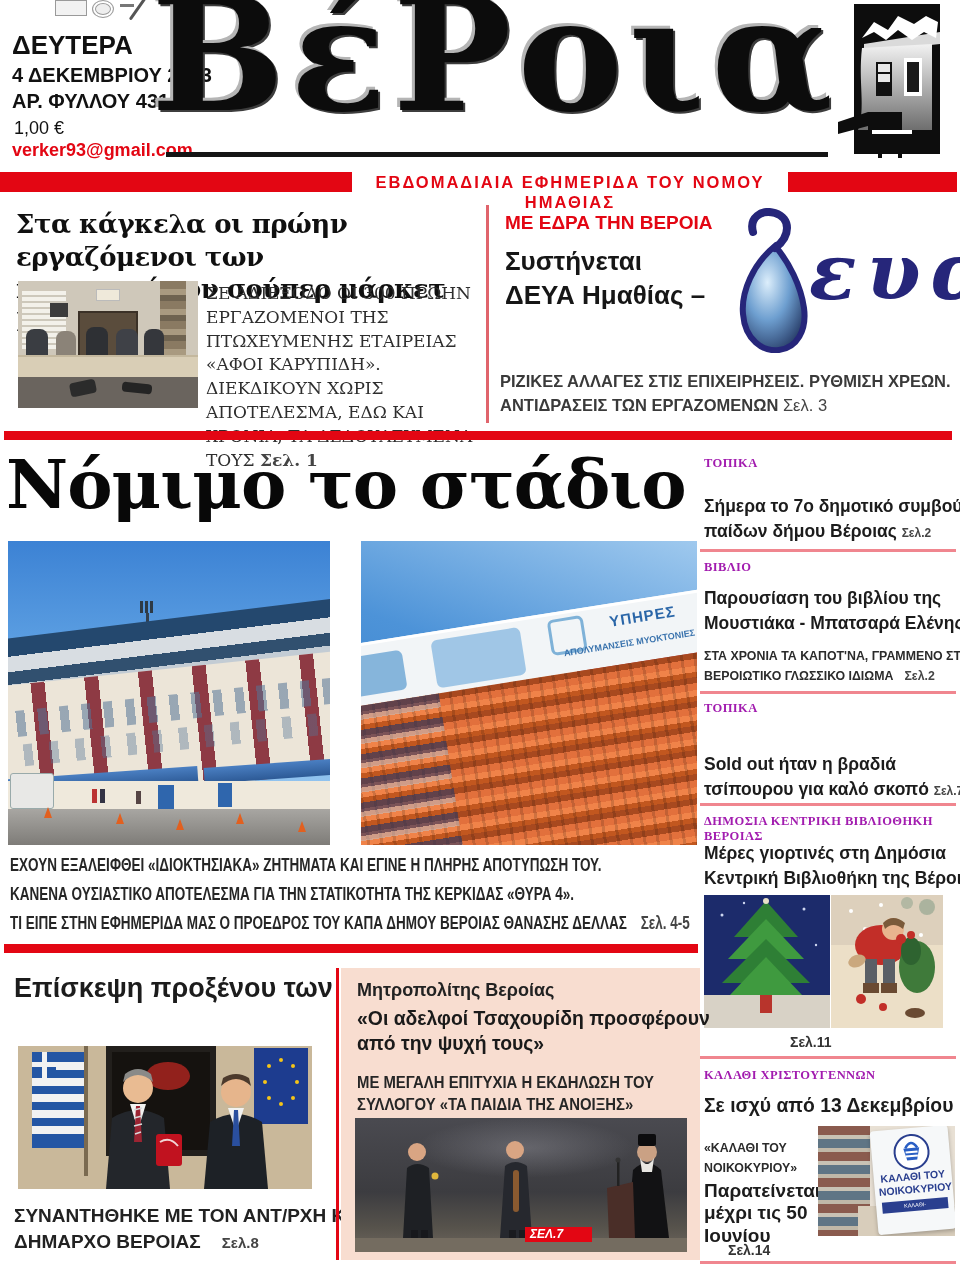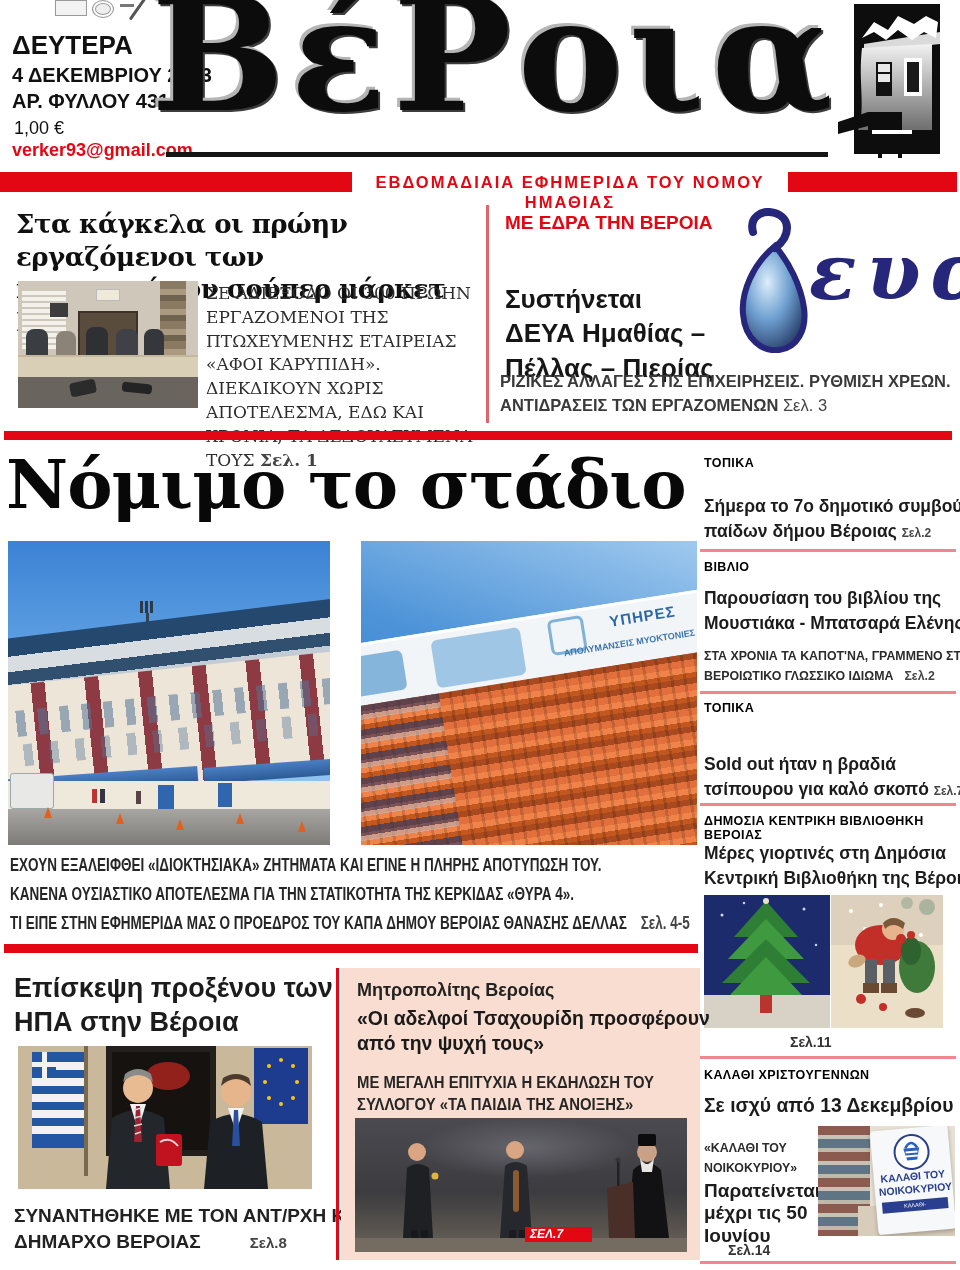--- a/index.html
+++ b/index.html
@@ -20,35 +20,35 @@
                color:#e30613;font-weight:bold;font-size:16.5px;letter-spacing:2px;}
   .hdr-info{left:12px;color:#111;}
 
   
   .tl-headline{left:16px;top:208px;width:478px;font-family:"DejaVu Serif",serif;font-weight:bold;
                font-size:26px;line-height:1.25;color:#101010;letter-spacing:-0.5px;}
   .tl-deck{left:206px;top:282px;width:268px;font-family:"DejaVu Serif",serif;font-size:17px;
            line-height:1.4;color:#2e2e2e;}
   .vdivider{left:486px;top:205px;width:3px;height:218px;background:#e0646c;}
   .tr-kicker{left:505px;top:212px;font-size:19px;font-weight:bold;color:#e30613;}
-  .tr-headline{left:505px;top:244px;font-size:26px;font-weight:bold;line-height:1.32;color:#161616;margin-top:38px;}
+  .tr-headline{left:505px;top:244px;font-size:26px;font-weight:bold;line-height:1.32;color:#161616;}
   .tr-deck{left:500px;top:370px;width:456px;font-size:16.5px;font-weight:bold;color:#3a3a3a;line-height:1.45;}
   .pageref{color:#444;font-weight:bold;}
 
   
   .fullbar1{left:4px;top:431px;width:948px;height:9px;background:#e30613;}
   .main-headline{left:6px;top:444px;width:700px;font-family:"DejaVu Serif",serif;font-weight:bold;
                  font-size:68px;letter-spacing:-1px;color:#080808;}
   .photo{overflow:hidden;background:#888;}
   .caption-line{left:10px;width:960px;font-weight:bold;font-size:18.5px;color:#262626;
                 transform:scaleX(0.73);transform-origin:left center;white-space:nowrap;}
   .fullbar2{left:4px;top:944px;width:694px;height:9px;background:#e30613;}
 
   
-  .sb-label{left:704px;font-size:12.5px;font-weight:bold;color:#000000;letter-spacing:0.4px;}
+  .sb-label{left:704px;font-size:12.5px;font-weight:bold;color:#a21caf;letter-spacing:0.4px;font-family:Liberation Serif, serif;}
   .sb-h{left:704px;font-size:19px;font-weight:bold;color:#1c1c1c;line-height:1.3;
         transform:scaleX(0.92);transform-origin:left top;white-space:nowrap;}
   .sb-deck{left:704px;font-size:13px;font-weight:bold;color:#2b2b2b;line-height:1.5;
            transform:scaleX(0.95);transform-origin:left top;white-space:nowrap;}
   .sb-div{left:700px;width:256px;height:2.5px;background:#f0868f;}
   .sb-ref{font-size:13px;}
 
   
   .bl-headline{left:14px;top:972px;font-size:27px;font-weight:bold;color:#1c1c1c;line-height:1.25;}
   .bl-deck{left:14px;top:1203px;font-size:19px;font-weight:bold;color:#222;line-height:1.35;}
@@ -141,21 +141,20 @@
     <span>ΣΕ ΑΔΙΕΞΟΔΟ ΟΙ 300 ΠΡΩΗΝ ΕΡΓΑΖΟΜΕΝΟΙ ΤΗΣ ΠΤΩΧΕΥΜΕΝΗΣ ΕΤΑΙΡΕΙΑΣ «ΑΦΟΙ ΚΑΡΥΠΙΔΗ». ΔΙΕΚΔΙΚΟΥΝ ΧΩΡΙΣ ΑΠΟΤΕΛΕΣΜΑ, ΕΔΩ ΚΑΙ ΧΡΟΝΙΑ, ΤΑ ΔΕΔΟΥΛΕΥΜΕΝΑ ΤΟΥΣ</span>
     <span class="pageref">Σελ. 1</span>
   </div>
 
   <div class="abs vdivider"></div>
 
   <div class="abs tr-kicker">ΜΕ ΕΔΡΑ ΤΗΝ ΒΕΡΟΙΑ</div>
   <div class="abs tr-headline">
     <div>Συστήνεται</div>
     <div>ΔΕΥΑ Ημαθίας –</div>
-    <div>Πέλλας – Πιερίας</div>
   </div>
 
   <div class="abs" style="left:733px;top:208px;width:222px;height:145px;">
     <svg width="78" height="145" viewBox="0 0 78 145" style="position:absolute;left:0;top:0;">
       <radialGradient id="waterg" cx="0.4" cy="0.35" r="0.8">
         <stop offset="0" stop-color="#dceefb"></stop>
           <stop offset="0.45" stop-color="#6e9fd0"></stop>
           <stop offset="1" stop-color="#16244e"></stop>
       </radialGradient>
       <path d="M42 38 C20 56 8 84 10 106 C12 132 30 144 46 142 C64 140 74 122 71 100 C68 78 56 54 42 38 Z" fill="url(#waterg)" stroke="#26267a" stroke-width="6"></path>
@@ -336,21 +335,20 @@
         <div>ΚΑΛΑΘΙ ΤΟΥ</div>
         <div>ΝΟΙΚΟΚΥΡΙΟΥ</div>
       </div>
       <div class="abs" style="left:6px;top:72px;width:66px;height:11px;background:#2a3f8f;color:#fff;font-size:5.5px;line-height:11px;text-align:center;overflow:hidden;">ΚΑΛΑΘΙ-ΝΟΙΚΟΚΥΡΙΟΥ.GOV.GR</div>
     </div>
   </div>
   <div class="abs sb-div" style="top:1261px;"></div>
 
   <div class="abs bl-headline">
     <div>Επίσκεψη προξένου των</div>
-    <div>ΗΠΑ στην Βέροια</div>
   </div>
   <div class="abs photo" style="left:18px;top:1046px;width:294px;height:143px;">
     <svg width="294" height="143" viewBox="0 0 294 143">
       <rect width="294" height="143" fill="#c9b89a"></rect>
       <rect x="88" y="0" width="110" height="110" fill="#221f1c"></rect>
       <rect x="94" y="6" width="98" height="98" fill="#15120f"></rect>
       <ellipse cx="150" cy="30" rx="22" ry="14" fill="#a8241e" opacity="0.85"></ellipse>
       <g>
         <rect x="14" y="6" width="52" height="96" fill="#2456a4"></rect>
         <rect x="14" y="16" width="52" height="8" fill="#f2f2f2"></rect>
@@ -391,21 +389,21 @@
         <path d="M203 40 Q218 26 233 40 L231 32 Q218 24 205 32 Z" fill="#4c3a2c"></path>
         <path d="M186 143 L192 76 Q218 60 244 76 L250 143 Z" fill="#1d2126"></path>
         <polygon points="210,62 226,62 218,86" fill="#f2f2f0"></polygon>
         <path d="M216 64 L220 64 L222 100 L214 100 Z" fill="#2a4f9e"></path>
       </g>
     </svg>
   </div>
   <div class="abs bl-deck">
     <div>ΣΥΝΑΝΤΗΘΗΚΕ ΜΕ ΤΟΝ ΑΝΤ/ΡΧΗ ΚΑΙ ΤΟΝ</div>
     <div><span>ΔΗΜΑΡΧΟ ΒΕΡΟΙΑΣ</span>
-         <span class="pageref" style="margin-left:44px;font-size:15px;">Σελ.8</span></div>
+         <span class="pageref" style="margin-left:16px;font-size:15px;">Σελ.8</span></div>
   </div>
 
   <div class="abs mid-redline"></div>
   <div class="abs mid-box"></div>
   <div class="abs mid-kicker">Μητροπολίτης Βεροίας</div>
   <div class="abs mid-headline">
     <div>«Οι αδελφοί Τσαχουρίδη προσφέρουν</div>
     <div>από την ψυχή τους»</div>
   </div>
   <div class="abs mid-deck">

